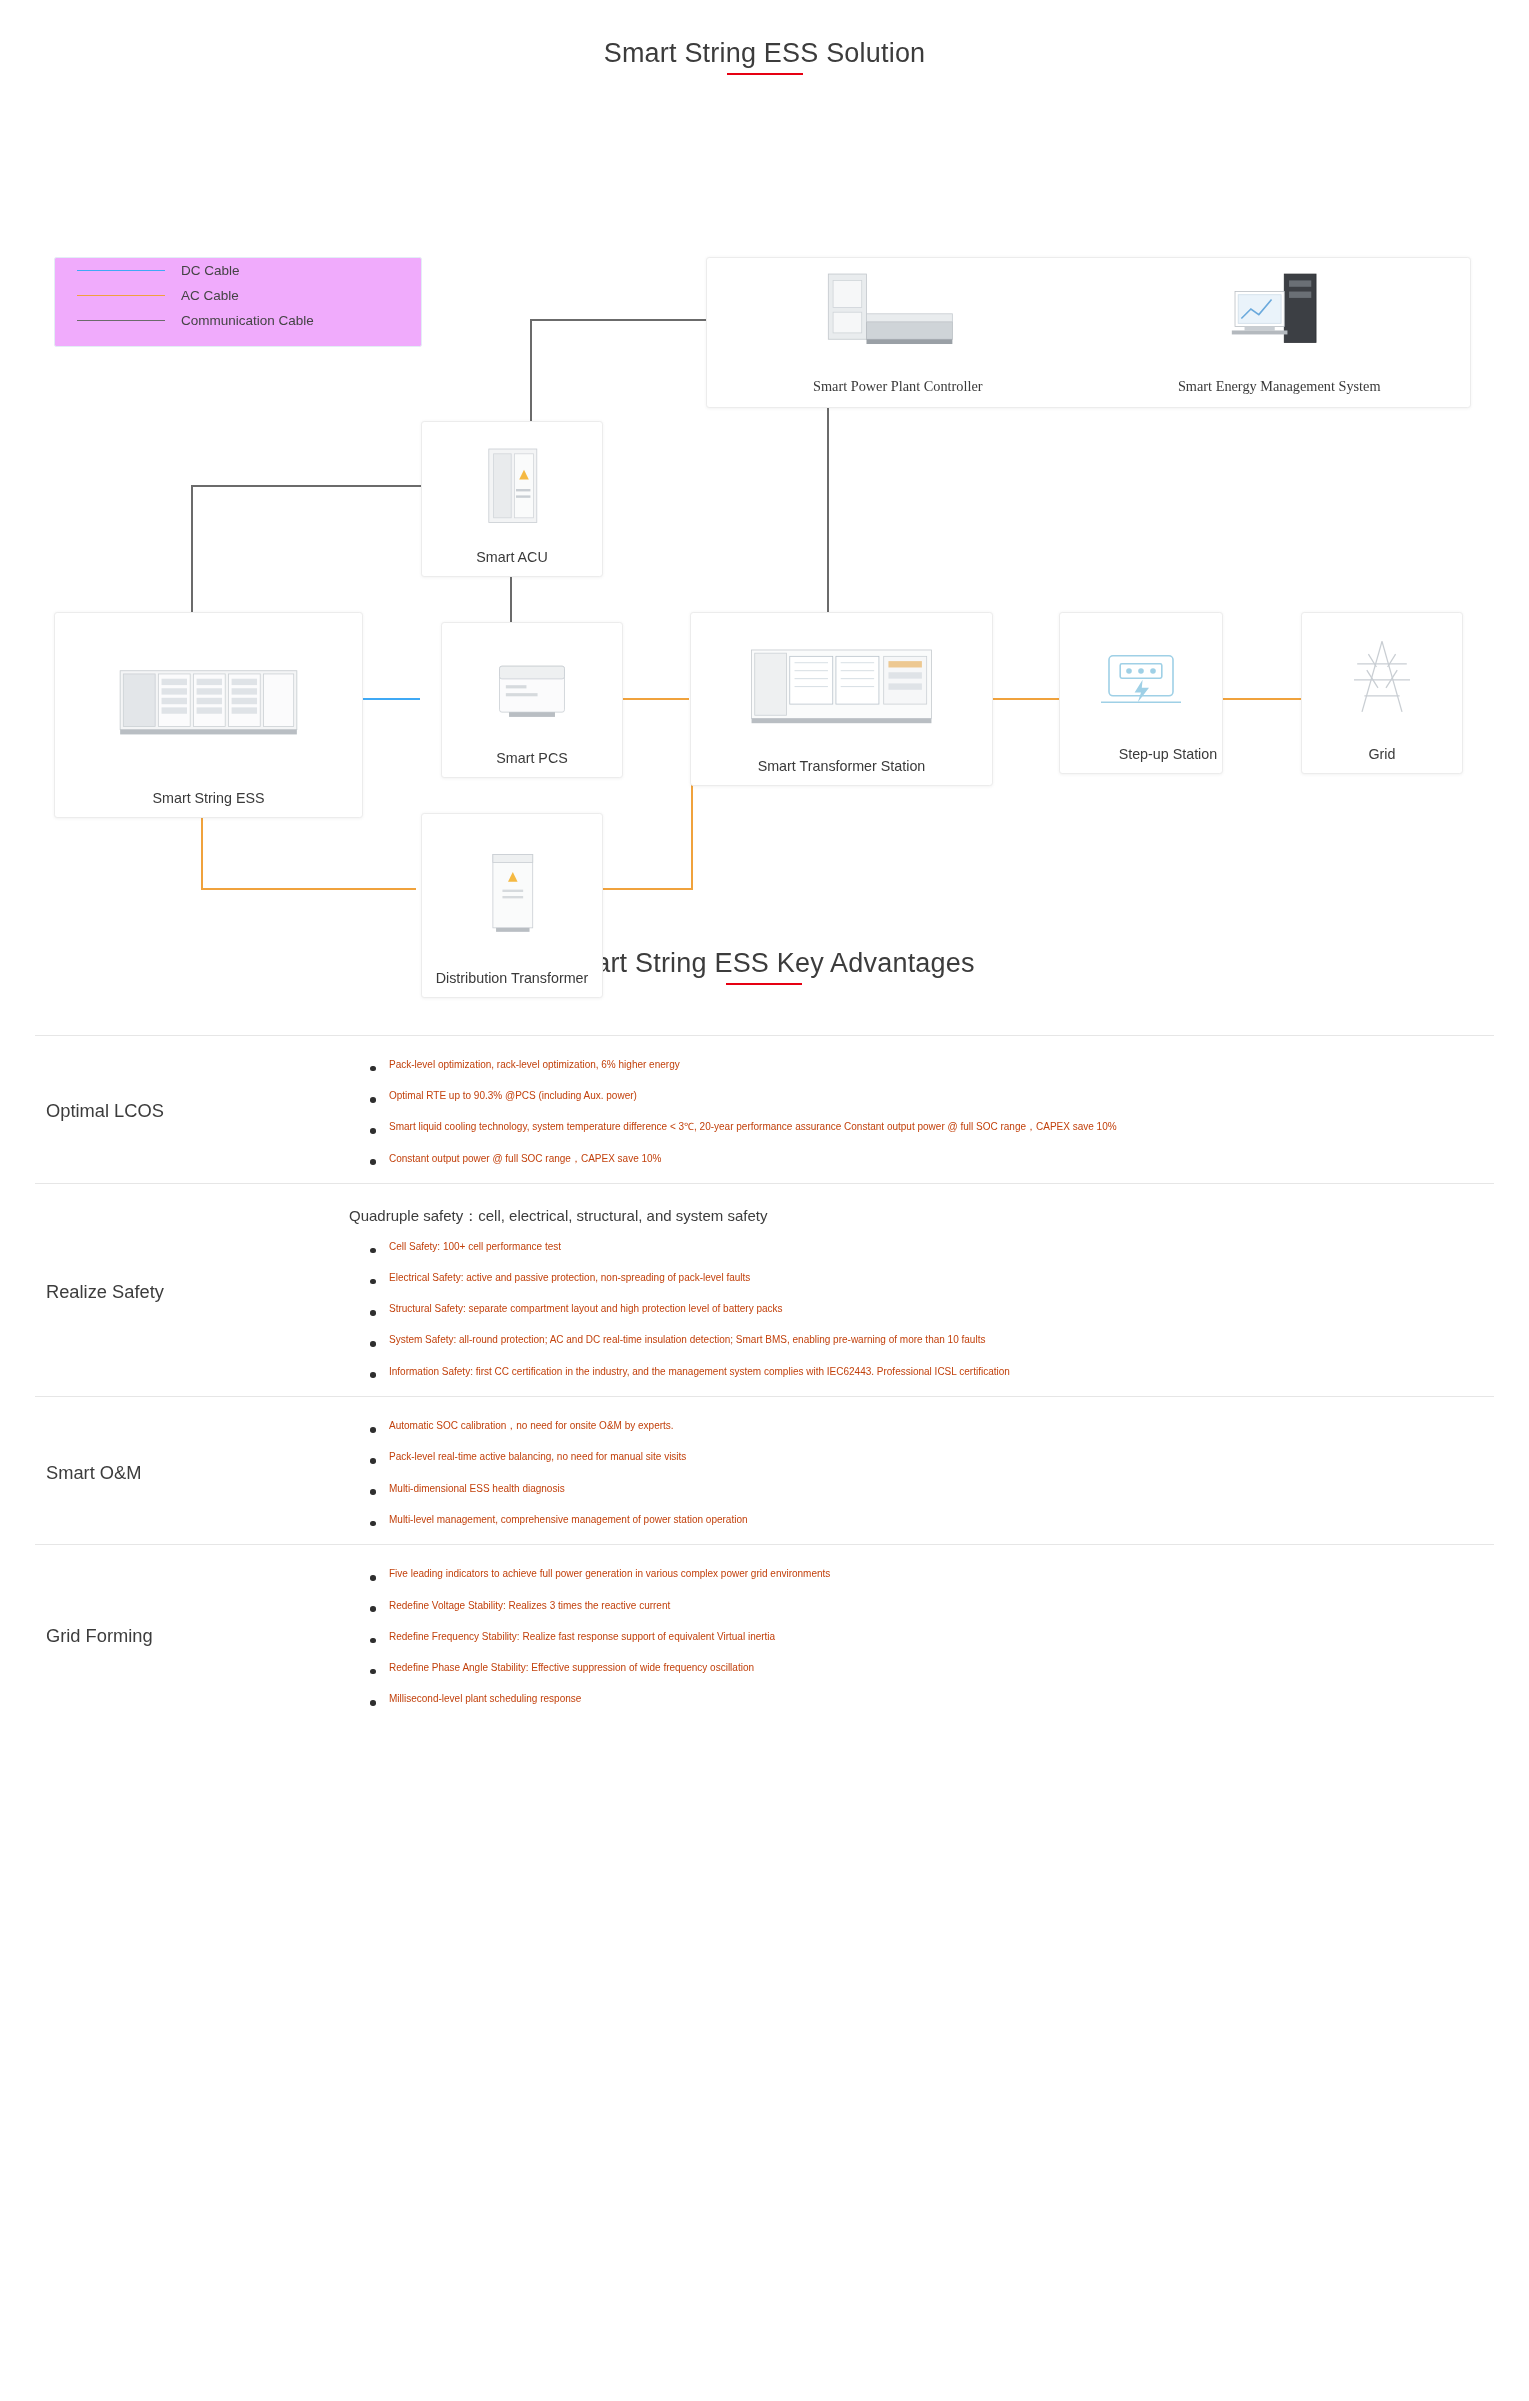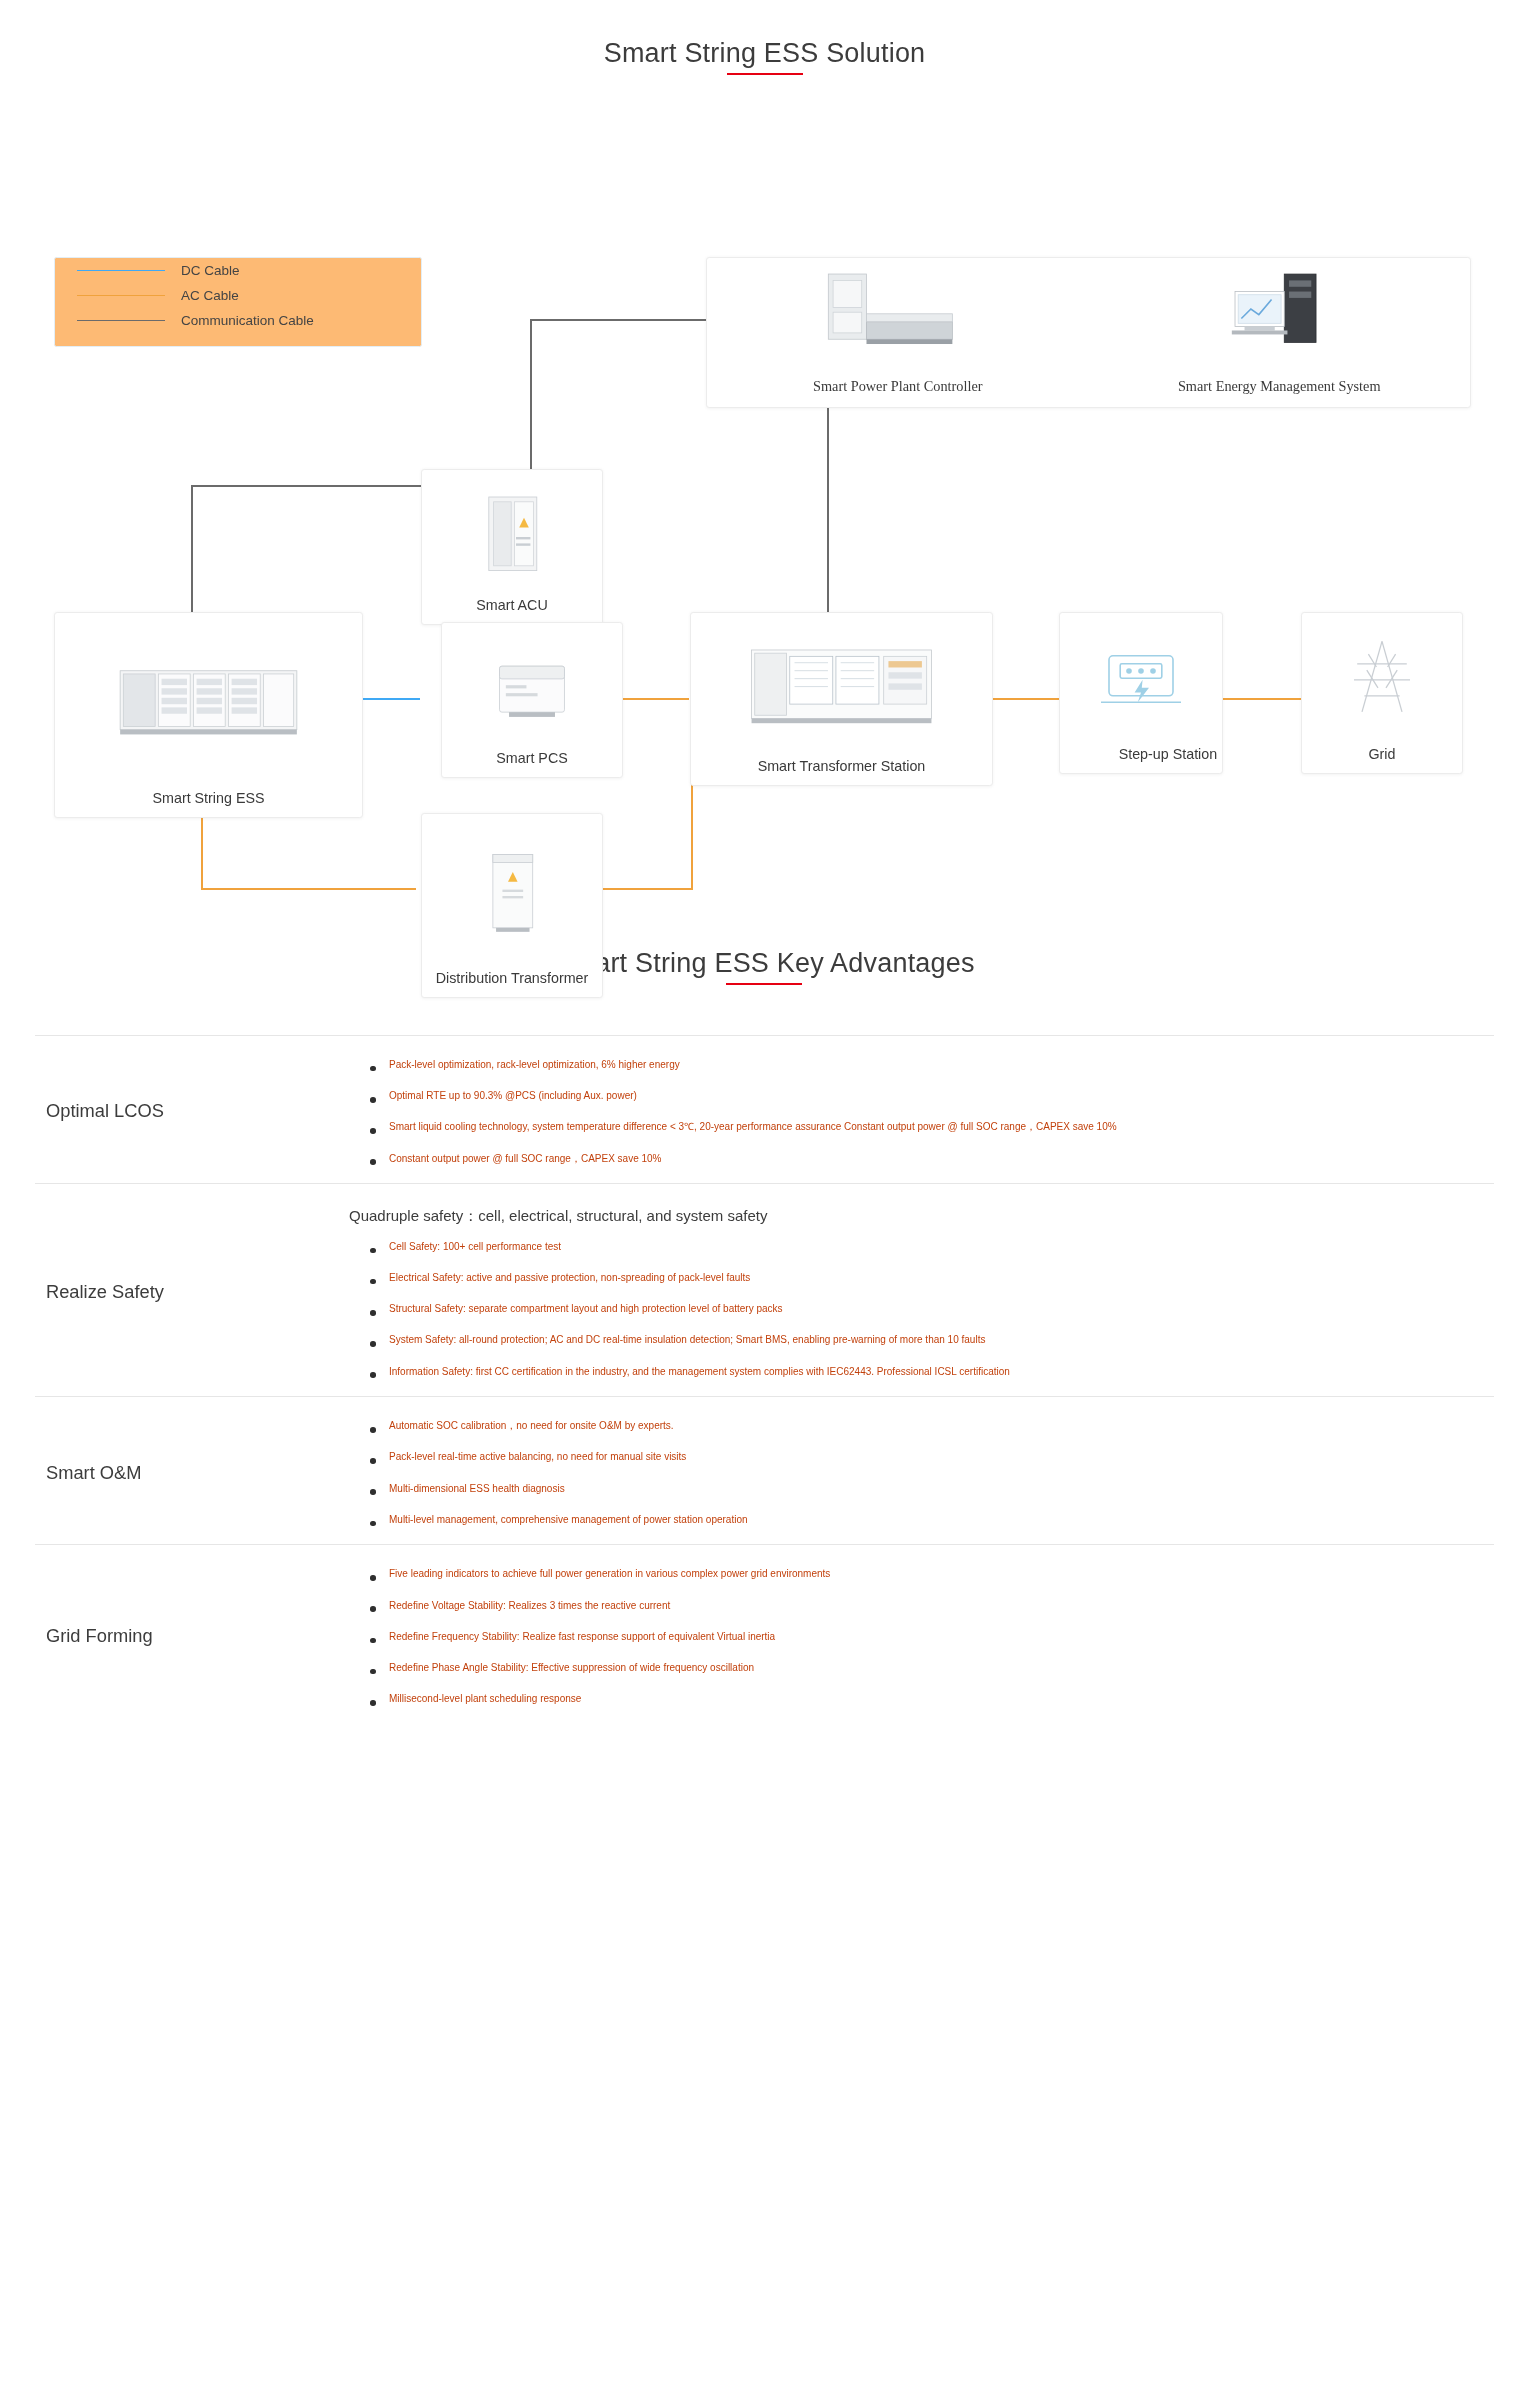--- a/index.html
+++ b/index.html
@@ -33,21 +33,21 @@
     background:#e60012;
   }
 
   
   .diagram{position:relative;width:1529px;height:860px;}
 
   .legend{
     position:absolute;
     left:54px; top:177px;
     width:366px; height:88px;
-    background:#fdba74;
+    background:#f0abfc;
     border:0.8px solid #e3eef5;
     border-radius:2.4px;
   }
   .legend-row{
     display:flex;align-items:center;
     height:25px;
     padding-left:22px;
     font-size:13.5px;color:#444;
   }
   .legend-line{width:88px;height:1.6px;margin-right:16px;}
@@ -204,21 +204,21 @@
             <rect x="38" y="32" width="54" height="36" fill="#eaf3fa" stroke="#cfdde8"></rect>
             <polyline points="42,62 54,50 64,57 80,38" fill="none" stroke="#6aa9dc" stroke-width="2"></polyline>
             <rect x="46" y="72" width="38" height="5" fill="#c9ced3"></rect>
             <rect x="30" y="77" width="70" height="5" fill="#b4b9be"></rect>
           </svg>
         </div>
         <div class="caption">Smart Energy Management System</div>
       </div>
     </div>
 
-    <div class="node" style="left:421px; top:341px; width:182px; height:156px;margin-top:48px;">
+    <div class="node" style="left:421px; top:341px; width:182px; height:156px;">
       <div class="art">
         <svg width="88" height="88" viewBox="0 0 110 110" aria-hidden="true">
           <rect x="26" y="10" width="60" height="92" fill="#f3f4f5" stroke="#c9ced3"></rect>
           <rect x="32" y="16" width="22" height="80" fill="#e9ebed" stroke="#d2d6da"></rect>
           <rect x="58" y="16" width="24" height="80" fill="#fafbfb" stroke="#d2d6da"></rect>
           <polygon points="70,36 76,48 64,48" fill="#f5b942"></polygon>
           <rect x="60" y="60" width="18" height="3" fill="#c9ced3"></rect>
           <rect x="60" y="68" width="18" height="3" fill="#c9ced3"></rect>
         </svg>
       </div>

